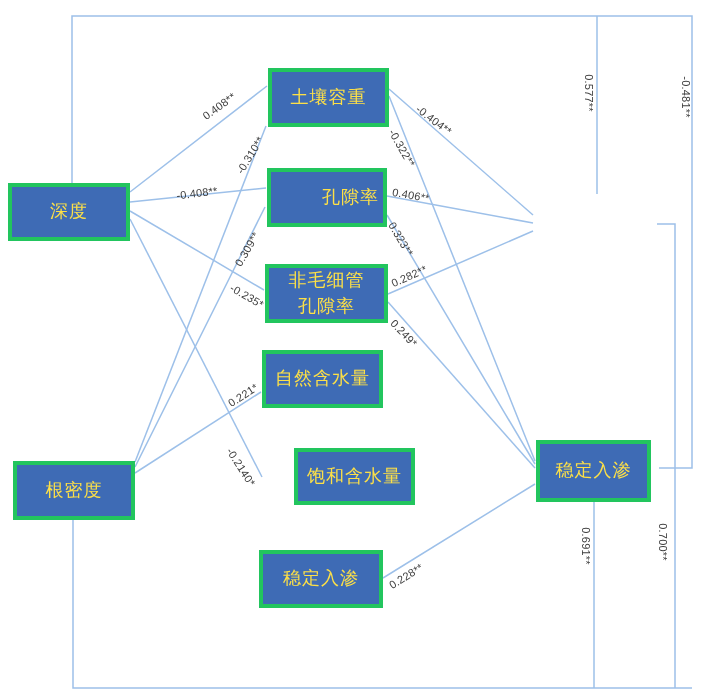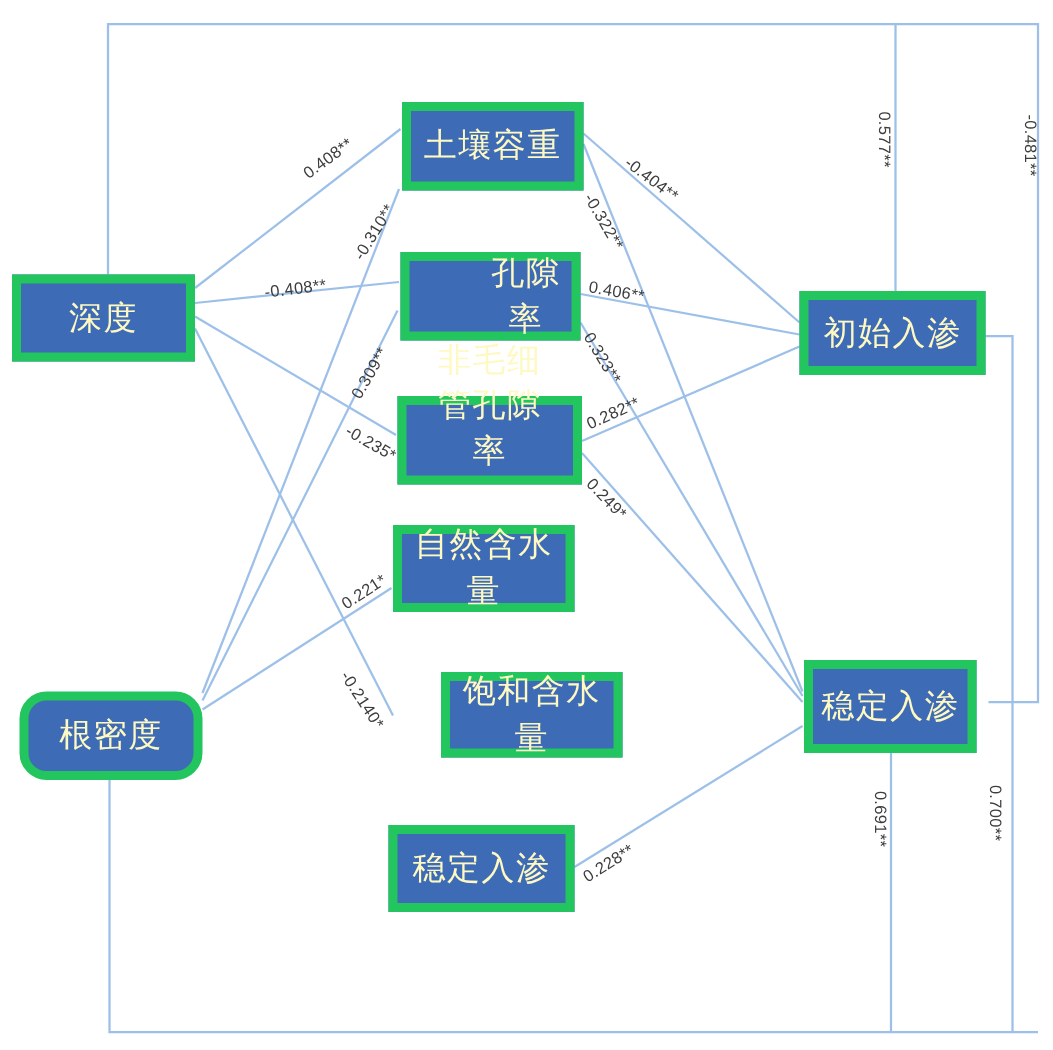--- a/index.html
+++ b/index.html
@@ -3,23 +3,23 @@
 <meta charset="utf-8">
 <style>
   html,body{margin:0;padding:0;background:#ffffff;}
   .stage{
     position:relative;width:702px;height:700px;background:#ffffff;overflow:hidden;
     font-family:"Liberation Sans","DejaVu Sans",sans-serif;
   }
   .lines{position:absolute;left:0;top:0;width:702px;height:700px;}
   .node{
     position:absolute;box-sizing:border-box;
-    background:#3E6BB5;border:6px solid #22c55e;color:#fef9c3;
+    background:#3E6BB5;border:4px solid #22c55e;color:#fde047;
     display:flex;align-items:center;justify-content:center;text-align:center;
-    font-size:22px;line-height:1.4;letter-spacing:1px;
+    font-size:18px;line-height:1.4;letter-spacing:1px;
   }
   .edge-label{
     position:absolute;font-size:11px;color:#3d3d3d;white-space:nowrap;
     transform:translate(-50%,-50%) rotate(var(--r,0deg));
     transform-origin:center center;letter-spacing:0.2px;
   }
 </style>
 </head>
 <body>
 
@@ -47,51 +47,48 @@
     <line x1="387" y1="215" x2="535" y2="464"></line>
     <line x1="388" y1="294" x2="533" y2="231"></line>
     <line x1="388" y1="302" x2="535" y2="468"></line>
     <line x1="383" y1="578" x2="535" y2="484"></line>
   </svg>
 
   <div class="node" style="left:8px;top:183px;width:122px;height:58px;">
       <span>深度</span>
     </div>
 
-  <div class="node" style="left:13px;top:461px;width:122px;height:59px;border-radius:18px;">
+  <div class="node" style="left:13px;top:461px;width:122px;height:59px;">
       <span>根密度</span>
     </div>
 
   <div class="node" style="left:268px;top:68px;width:121px;height:59px;">
       <span>土壤容重</span>
     </div>
 
   <div class="node" style="left:267px;top:168px;width:120px;height:59px;padding-left:47px;">
       <span>孔隙率</span>
     </div>
 
-  <div class="node" style="left:265px;top:264px;width:123px;height:59px;padding:0 13px;align-items:flex-end;">
+  <div class="node" style="left:265px;top:264px;width:123px;height:59px;padding:0 13px;">
       <span>非毛细管孔隙率</span>
     </div>
 
   <div class="node" style="left:262px;top:350px;width:121px;height:58px;">
       <span>自然含水量</span>
     </div>
 
   <div class="node" style="left:262px;top:448px;width:121px;height:57px;margin-left:32px;">
       <span>饱和含水量</span>
     </div>
 
   <div class="node" style="left:259px;top:550px;width:124px;height:58px;">
       <span>稳定入渗</span>
     </div>
 
-  <div class="node" style="left:533px;top:194px;width:124px;height:56px;">
-      <span>初始入渗</span>
-    </div>
 
   <div class="node" style="left:536px;top:440px;width:115px;height:62px;">
       <span>稳定入渗</span>
     </div>
 
   <div class="edge-label" style="left:219px;top:106px;--r:-36deg">0.408**</div>
   <div class="edge-label" style="left:250px;top:155px;--r:-58deg">-0.310**</div>
   <div class="edge-label" style="left:197px;top:193px;--r:-7deg">-0.408**</div>
   <div class="edge-label" style="left:247px;top:249px;--r:-60deg">0.309**</div>
   <div class="edge-label" style="left:247px;top:296px;--r:30deg">-0.235*</div>

